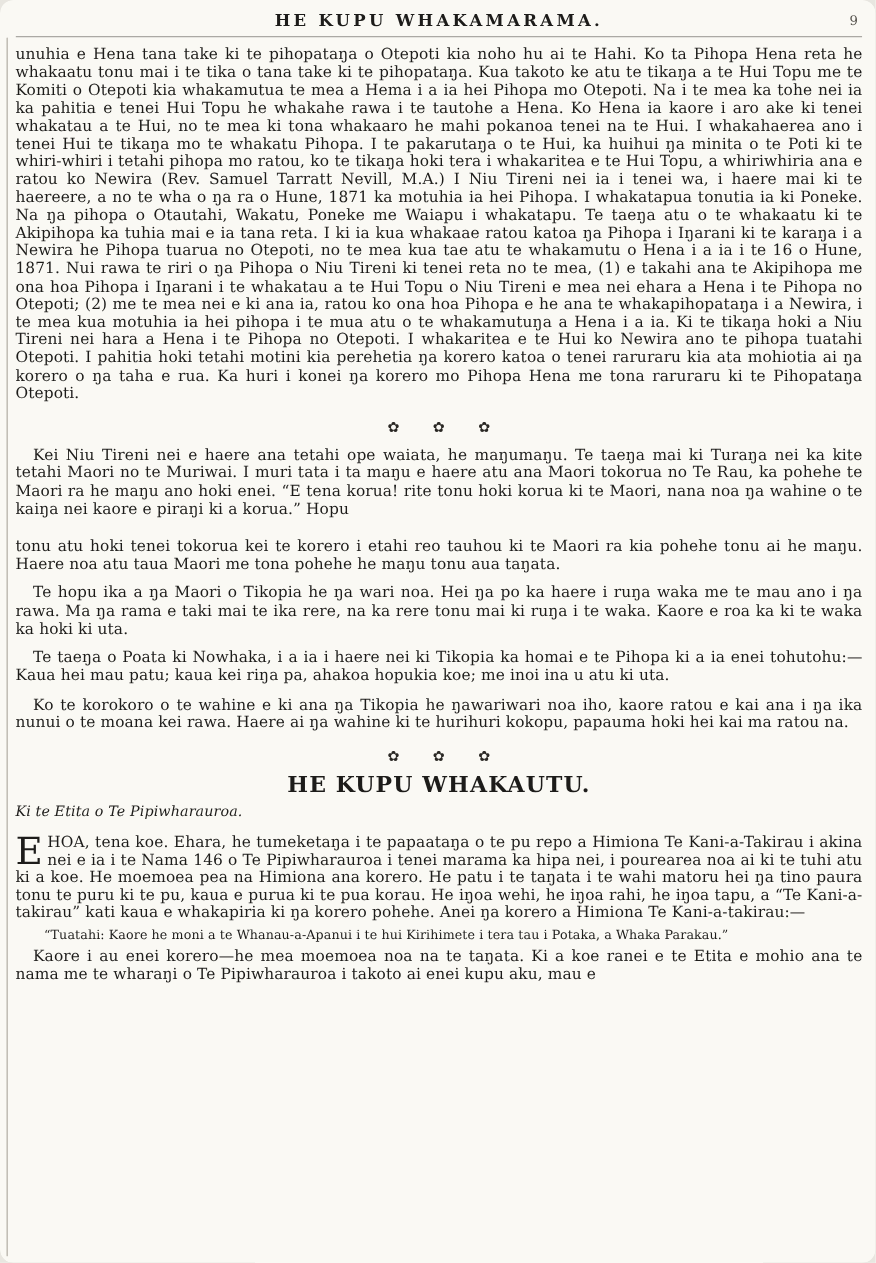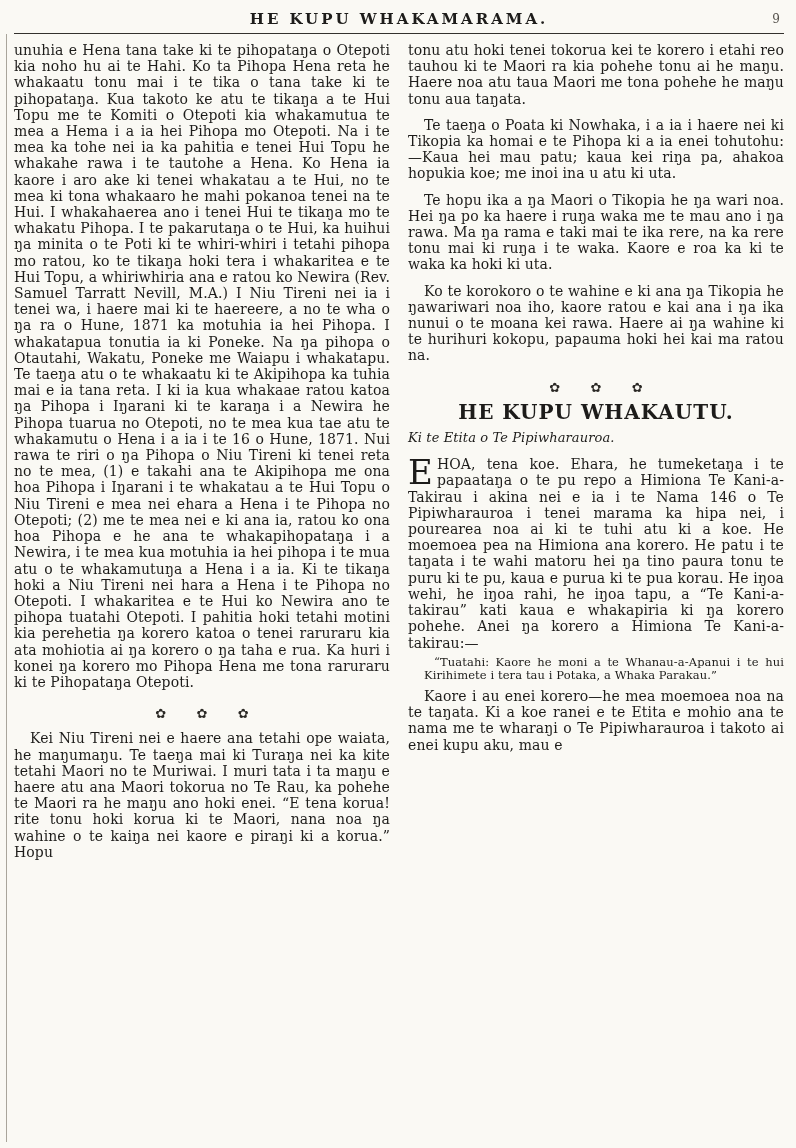--- a/index.html
+++ b/index.html
@@ -1,15 +1,15 @@
 <!DOCTYPE html>
 <html><head>
 <meta charset="utf-8">
 <style>
-  * { margin:0; padding:0; box-sizing:border-box; }
+  * { margin:0; padding:0; box-sizing:border-box;border-radius:12px; }
   html,body { background:#e8e6e0; }
   .page {
     position:relative;
     width:796px; height:1148px;
     margin:0 auto;
     background:#faf9f4;
     color:#1d1c1a;
     font-family:"DejaVu Serif", serif;
     padding:6px 12px 10px 14px;
     overflow:hidden;
@@ -21,21 +21,21 @@
   .masthead { position:relative; text-align:center; padding-top:3px; }
   .masthead-title {
     display:inline-block;
     font-size:15px; font-weight:bold; letter-spacing:3px;
   }
   .page-num {
     position:absolute; right:4px; top:6px;
     font-size:12px; color:#55524c;
   }
   .head-rule { border-bottom:1.5px solid #33312d; margin-top:5px; }
-  .columns { display:flex; gap:18px; padding-top:8px; }
+  .columns { display:flex; gap:18px; padding-top:8px;flex-direction:column; }
   .col {
     flex:1 1 0;
     text-align:justify;
     font-size:14px;
     line-height:16.2px;
     letter-spacing:.1px;
   }
   p.body-para { text-indent:16px; margin:0; }
   p.gap { margin-top:10px; }
   p.cont { text-indent:0; }
@@ -95,22 +95,22 @@
       <p class="body-para cont">unuhia e Hena tana take ki te pihopataŋa o Otepoti kia noho hu ai te Hahi. Ko ta Pihopa Hena reta he whakaatu tonu mai i te tika o tana take ki te pihopataŋa. Kua takoto ke atu te tikaŋa a te Hui Topu me te Komiti o Otepoti kia whakamutua te mea a Hema i a ia hei Pihopa mo Otepoti. Na i te mea ka tohe nei ia ka pahitia e tenei Hui Topu he whakahe rawa i te tautohe a Hena. Ko Hena ia kaore i aro ake ki tenei whakatau a te Hui, no te mea ki tona whakaaro he mahi pokanoa tenei na te Hui. I whakahaerea ano i tenei Hui te tikaŋa mo te whakatu Pihopa. I te pakarutaŋa o te Hui, ka huihui ŋa minita o te Poti ki te whiri-whiri i tetahi pihopa mo ratou, ko te tikaŋa hoki tera i whakaritea e te Hui Topu, a whiriwhiria ana e ratou ko Newira (Rev. Samuel Tarratt Nevill, M.A.) I Niu Tireni nei ia i tenei wa, i haere mai ki te haereere, a no te wha o ŋa ra o Hune, 1871 ka motuhia ia hei Pihopa. I whakatapua tonutia ia ki Poneke. Na ŋa pihopa o Otautahi, Wakatu, Poneke me Waiapu i whakatapu. Te taeŋa atu o te whakaatu ki te Akipihopa ka tuhia mai e ia tana reta. I ki ia kua whakaae ratou katoa ŋa Pihopa i Iŋarani ki te karaŋa i a Newira he Pihopa tuarua no Otepoti, no te mea kua tae atu te whakamutu o Hena i a ia i te 16 o Hune, 1871. Nui rawa te riri o ŋa Pihopa o Niu Tireni ki tenei reta no te mea, (1) e takahi ana te Akipihopa me ona hoa Pihopa i Iŋarani i te whakatau a te Hui Topu o Niu Tireni e mea nei ehara a Hena i te Pihopa no Otepoti; (2) me te mea nei e ki ana ia, ratou ko ona hoa Pihopa e he ana te whakapihopataŋa i a Newira, i te mea kua motuhia ia hei pihopa i te mua atu o te whakamutuŋa a Hena i a ia. Ki te tikaŋa hoki a Niu Tireni nei hara a Hena i te Pihopa no Otepoti. I whakaritea e te Hui ko Newira ano te pihopa tuatahi Otepoti. I pahitia hoki tetahi motini kia perehetia ŋa korero katoa o tenei raruraru kia ata mohiotia ai ŋa korero o ŋa taha e rua. Ka huri i konei ŋa korero mo Pihopa Hena me tona raruraru ki te Pihopataŋa Otepoti.</p>
 
       <div class="ornament-row">✿ ✿ ✿</div>
 
 
       <p class="body-para">Kei Niu Tireni nei e haere ana tetahi ope waiata, he maŋumaŋu. Te taeŋa mai ki Turaŋa nei ka kite tetahi Maori no te Muriwai. I muri tata i ta maŋu e haere atu ana Maori tokorua no Te Rau, ka pohehe te Maori ra he maŋu ano hoki enei. “E tena korua! rite tonu hoki korua ki te Maori, nana noa ŋa wahine o te kaiŋa nei kaore e piraŋi ki a korua.” Hopu</p>
     </div>
 
     <div class="col">
       <p class="body-para cont">tonu atu hoki tenei tokorua kei te korero i etahi reo tauhou ki te Maori ra kia pohehe tonu ai he maŋu. Haere noa atu taua Maori me tona pohehe he maŋu tonu aua taŋata.</p>
+      <p class="body-para gap">Te hopu ika a ŋa Maori o Tikopia he ŋa wari noa. Hei ŋa po ka haere i ruŋa waka me te mau ano i ŋa rawa. Ma ŋa rama e taki mai te ika rere, na ka rere tonu mai ki ruŋa i te waka. Kaore e roa ka ki te waka ka hoki ki uta.</p>
       <p class="body-para gap">Te taeŋa o Poata ki Nowhaka, i a ia i haere nei ki Tikopia ka homai e te Pihopa ki a ia enei tohutohu:—Kaua hei mau patu; kaua kei riŋa pa, ahakoa hopukia koe; me inoi ina u atu ki uta.</p>
-      <p class="body-para gap">Te hopu ika a ŋa Maori o Tikopia he ŋa wari noa. Hei ŋa po ka haere i ruŋa waka me te mau ano i ŋa rawa. Ma ŋa rama e taki mai te ika rere, na ka rere tonu mai ki ruŋa i te waka. Kaore e roa ka ki te waka ka hoki ki uta.</p>
       <p class="body-para gap">Ko te korokoro o te wahine e ki ana ŋa Tikopia he ŋawariwari noa iho, kaore ratou e kai ana i ŋa ika nunui o te moana kei rawa. Haere ai ŋa wahine ki te hurihuri kokopu, papauma hoki hei kai ma ratou na.</p>
 
       <div class="ornament-row">✿ ✿ ✿</div>
 
       <div class="section-heading">HE KUPU WHAKAUTU.</div>
       <div class="sub-heading">Ki te Etita o Te Pipiwharauroa.</div>
 
       <p class="letter-open">
         <span class="dropcap">E</span><span>HOA, tena koe. Ehara, he tumeketaŋa i te papaataŋa o te pu repo a Himiona Te Kani-a-Takirau i akina nei e ia i te Nama 146 o Te Pipiwharauroa i tenei marama ka hipa nei, i pourearea noa ai ki te tuhi atu ki a koe. He moemoea pea na Himiona ana korero. He patu i te taŋata i te wahi matoru hei ŋa tino paura tonu te puru ki te pu, kaua e purua ki te pua korau. He iŋoa wehi, he iŋoa rahi, he iŋoa tapu, a “Te Kani-a-takirau” kati kaua e whakapiria ki ŋa korero pohehe. Anei ŋa korero a Himiona Te Kani-a-takirau:—</span>
       </p>

